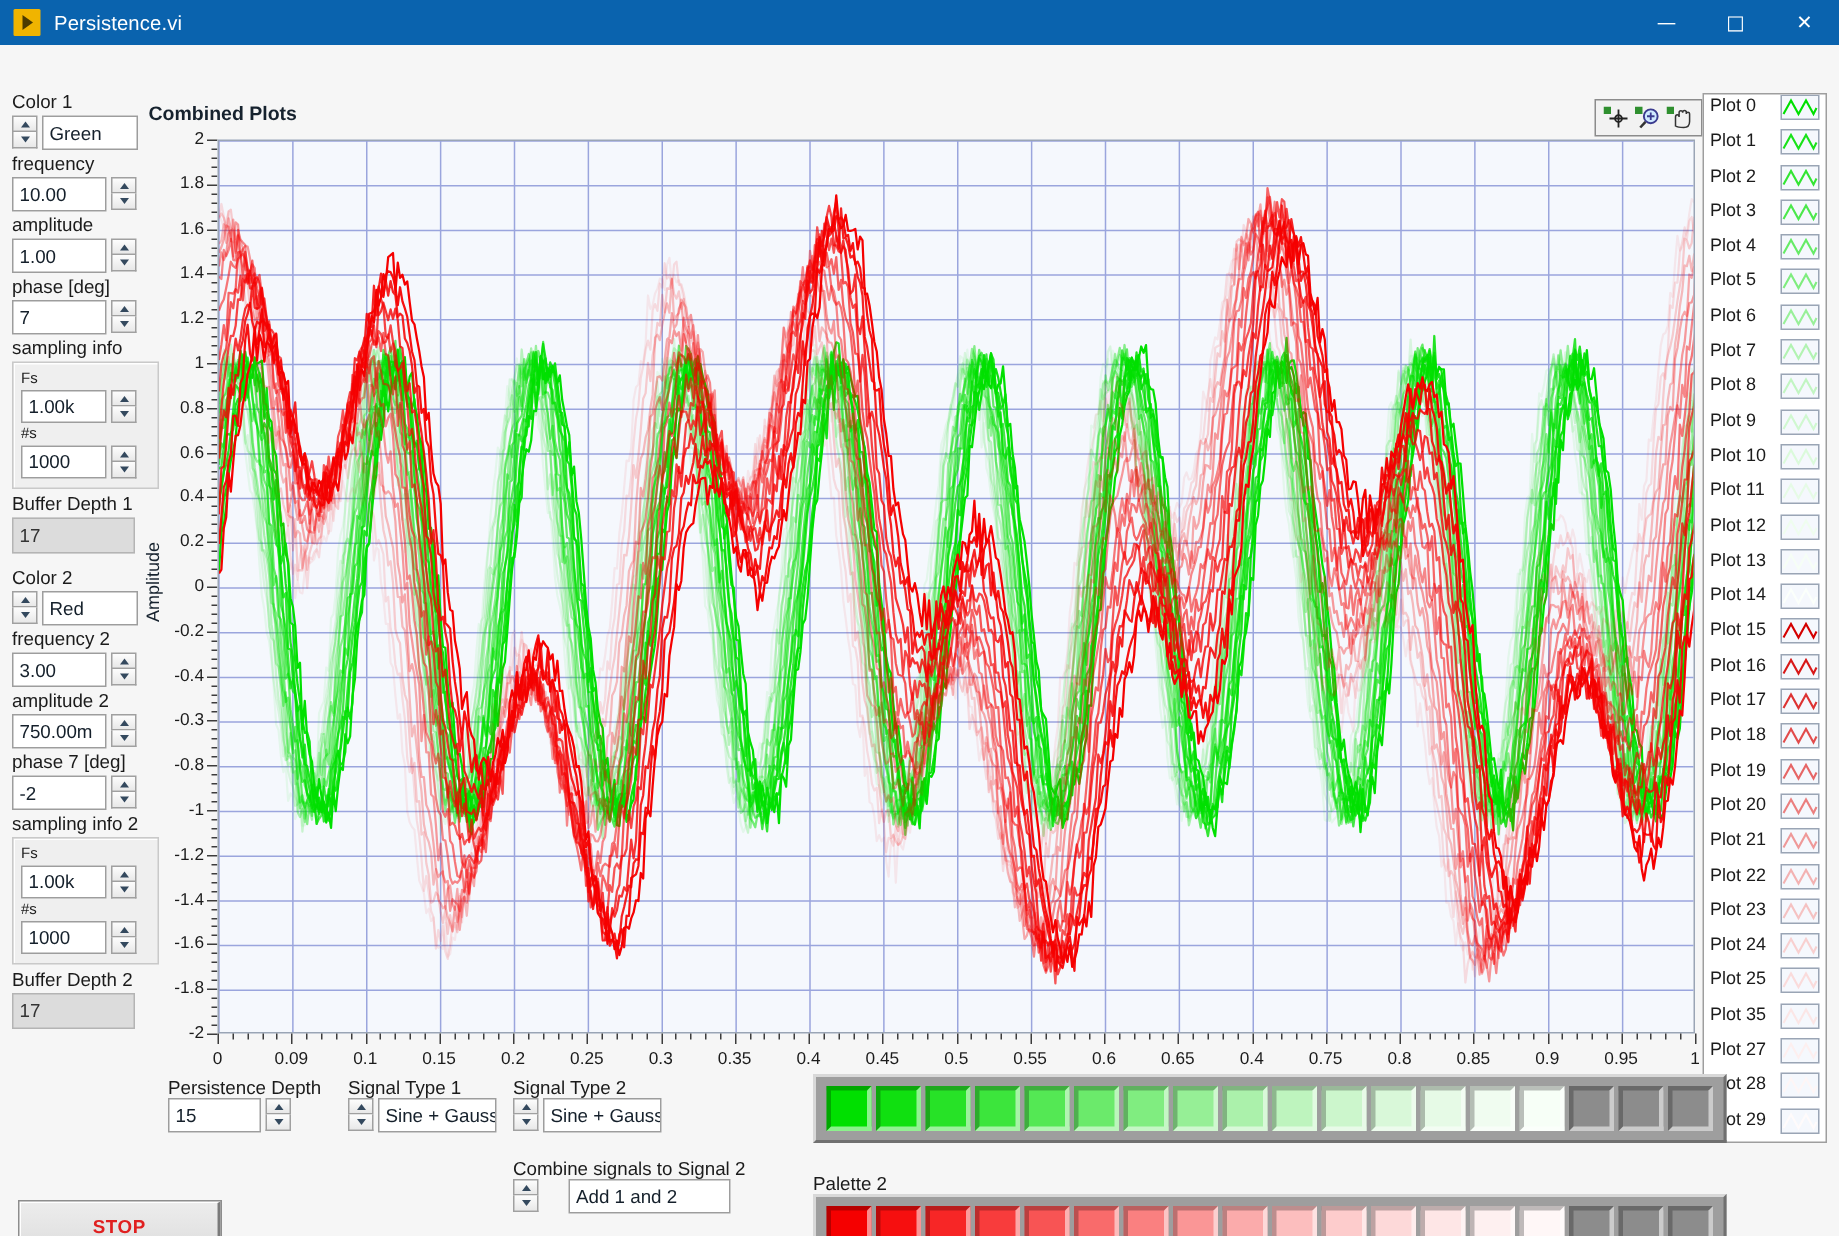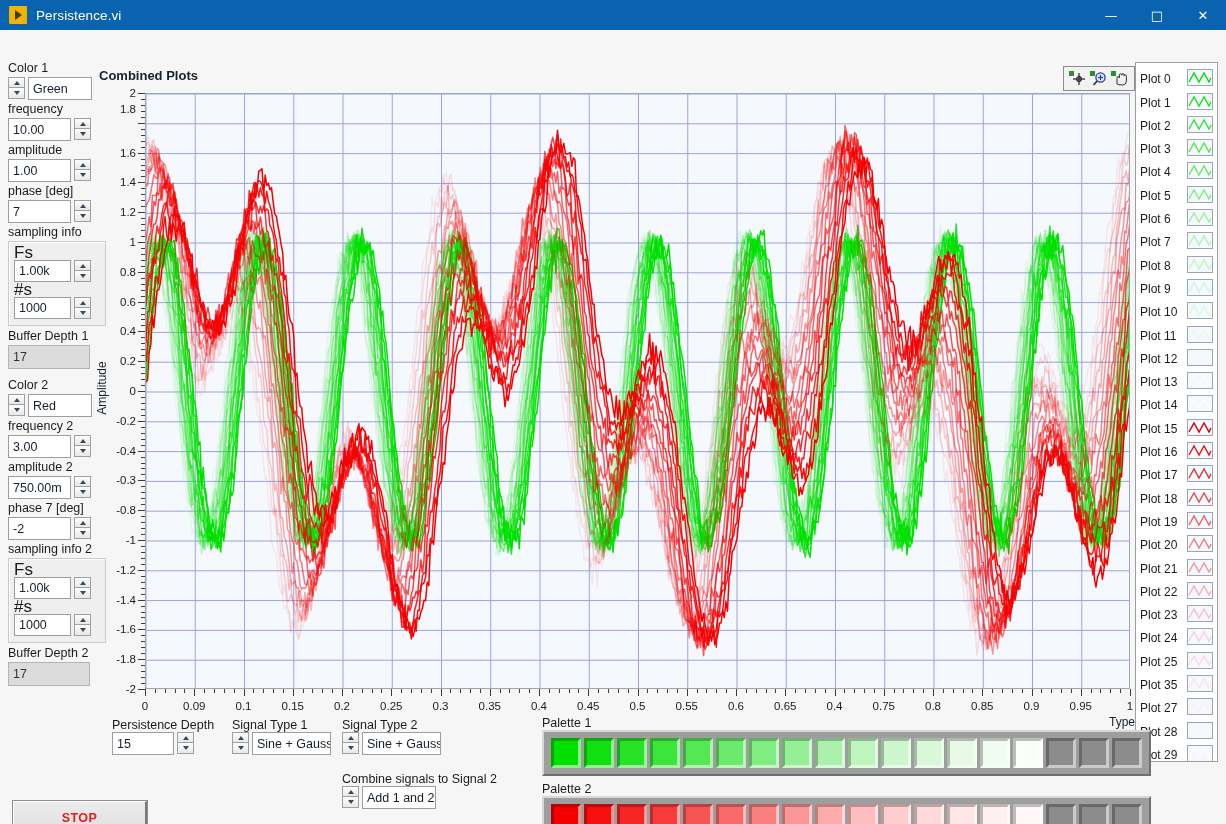--- a/index.html
+++ b/index.html
@@ -56,21 +56,21 @@
     padding:2px 4px; height:23px; display:flex; align-items:center;
     color:#15202b; overflow:hidden; white-space:nowrap;
   }
   .tbox.ro { background:#dcdcdc; border:1px solid #b4b4b4; color:#333; }
 
   
   .cluster {
     border:1px solid #c9c9c9; background:#efefef; padding:4px 5px 5px 5px;
     box-shadow: inset 1px 1px 0 #ffffff;
   }
-  .cluster .ctl-label { font-size:17px; line-height:14px; }
+  .cluster .ctl-label { font-size:10px; line-height:14px; }
 
   
   #graph-title { position:absolute; left:99px; top:38px; font-size:13px; font-weight:bold; color:#16222e; }
   #graph-wrap { position:absolute; left:99px; top:58px; width:1036px; height:630px; }
   #plotarea {
     position:absolute; left:46px; top:5px; width:985px; height:596px;
     background:#f5f8fd; border:1px solid #9aa5b5; overflow:hidden;
   }
   #yaxis { position:absolute; left:0; top:0; width:46px; height:606px; }
   .ytick-lbl {
@@ -97,21 +97,21 @@
     border:1px solid #8c8c8c; background:#f2f2f2; display:flex;
     align-items:center; justify-content:space-around; padding:0 3px;
   }
   .tool { width:20px; height:19px; display:flex; align-items:center; justify-content:center; }
 
   
   #legend {
     position:absolute; right:8px; top:32px; width:83px; height:700px;
     border:1px solid #9e9e9e; background:#ffffff; overflow:hidden;
   }
-  .leg-row { display:flex; align-items:flex-end; height:23.3px; padding-left:4px; }
+  .leg-row { display:flex; align-items:flex-start; height:23.3px; padding-left:4px; }
   .leg-name { font-size:12px; color:#1b1b1b; width:47px; white-space:nowrap; }
   .leg-swatch { width:26px; height:17px; border:1px solid #9aa5b5; background:#f5f8fd; }
 
   
   .bottom-lbl { font-size:12.5px; color:#1b1b1b; white-space:nowrap; }
 
   
   .pal-strip {
     background:#9e9e9e; border-top:2px solid #d8d8d8; border-left:2px solid #d8d8d8;
     border-right:2px solid #707070; border-bottom:2px solid #707070;
@@ -352,21 +352,21 @@
 
     <div id="yaxis">
       <div id="ylabel">Amplitude</div>
     <div class="ytick-major" style="top: 5px;"></div>
         <div class="ytick-lbl" style="top: 5px;">2</div>
         <div class="ytick-minor" style="top: 10.96px;"></div>
         <div class="ytick-minor" style="top: 16.92px;"></div>
         <div class="ytick-minor" style="top: 22.88px;"></div>
         <div class="ytick-minor" style="top: 28.84px;"></div>
         <div class="ytick-major" style="top: 34.8px;"></div>
-        <div class="ytick-lbl" style="top: 21px;">1.8</div>
+        <div class="ytick-lbl" style="top: 34px;">1.8</div>
         <div class="ytick-minor" style="top: 40.76px;"></div>
         <div class="ytick-minor" style="top: 46.72px;"></div>
         <div class="ytick-minor" style="top: 52.68px;"></div>
         <div class="ytick-minor" style="top: 58.64px;"></div>
         <div class="ytick-major" style="top: 64.6px;"></div>
         <div class="ytick-lbl" style="top: 64.6px;">1.6</div>
         <div class="ytick-minor" style="top: 70.56px;"></div>
         <div class="ytick-minor" style="top: 76.52px;"></div>
         <div class="ytick-minor" style="top: 82.48px;"></div>
         <div class="ytick-minor" style="top: 88.44px;"></div>
@@ -914,26 +914,25 @@
     <div class="bottom-lbl">Combine signals to Signal 2</div>
     <div class="row">
       <div class="spin">
         <div class="spin-btn up">
             <div class="ar"></div>
           </div>
         <div class="spin-btn dn">
             <div class="ar"></div>
           </div>
       </div>
-      <div class="tbox" style="width:74px;margin-left:3px">Add 1 and 2</div>
+      <div class="tbox" style="width:108px;margin-left:20px">Add 1 and 2</div>
     </div>
   </div>
 
   <div style="position:absolute;left:542px;top:686px">
-    <div class="bottom-lbl">Palette 1</div>
     <div class="pal-strip" id="pal1">
         <div class="pal-cell" style="background: rgb(0, 224, 0);"></div>
         <div class="pal-cell" style="background: rgb(16, 224, 16);"></div>
         <div class="pal-cell" style="background: rgb(39, 226, 39);"></div>
         <div class="pal-cell" style="background: rgb(60, 229, 60);"></div>
         <div class="pal-cell" style="background: rgb(84, 232, 84);"></div>
         <div class="pal-cell" style="background: rgb(107, 234, 107);"></div>
         <div class="pal-cell" style="background: rgb(128, 237, 128);"></div>
         <div class="pal-cell" style="background: rgb(150, 239, 150);"></div>
         <div class="pal-cell" style="background: rgb(171, 241, 171);"></div>

